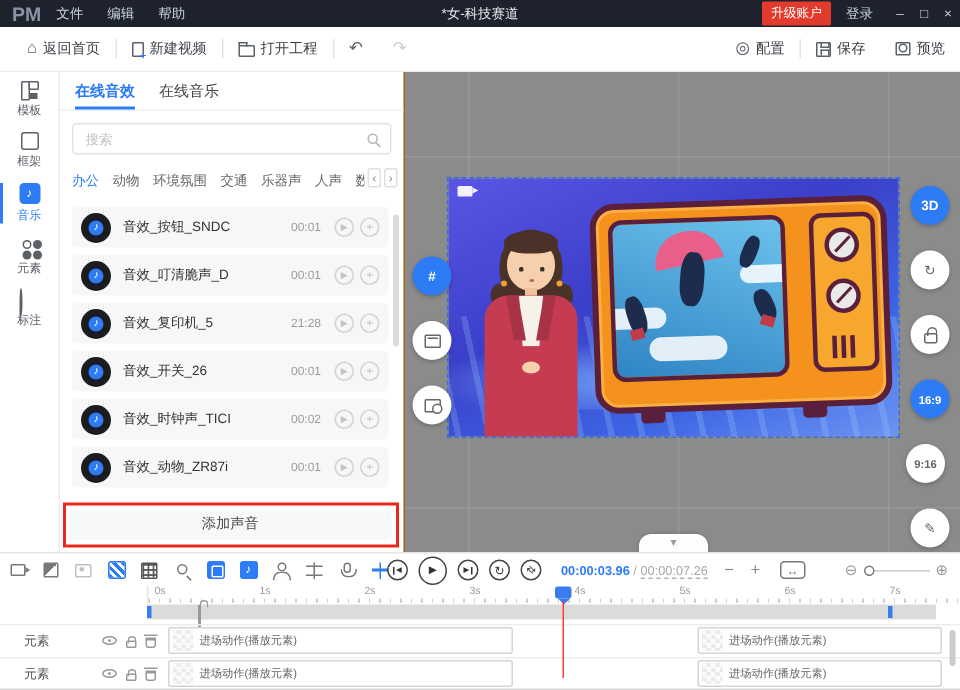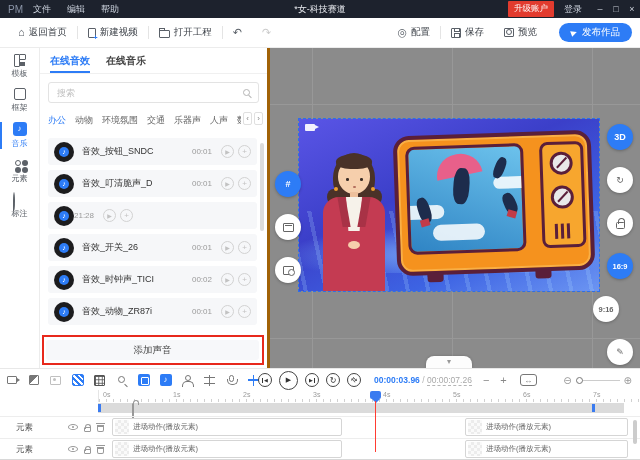--- a/index.html
+++ b/index.html
@@ -2,21 +2,21 @@
 <html><head>
 <meta charset="utf-8">
 <style>
   * { box-sizing:border-box; margin:0; padding:0; }
   html,body { width:640px; height:460px; }
   body { font-family:"Liberation Sans","DejaVu Sans",sans-serif; }
   #app { position:relative; width:640px; height:460px; background:#fff; overflow:hidden; }
 
   
   #titlebar { position:absolute; left:0; top:0; width:640px; height:18px; background:#1d222d; display:flex; align-items:center; color:#ccd2dd; font-size:9px; }
-  .tb-logo { color:#8a93a6; font-weight:normal; font-size:10px; margin:0 10px 0 8px; }
+  .tb-logo { color:#8a93a6; font-weight:bold; font-size:13px; margin:0 10px 0 8px; }
   .tb-menu { margin-right:16px; cursor:default; }
   .tb-title { position:absolute; left:50%; transform:translateX(-50%); color:#e8eaef; }
   .tb-right { margin-left:auto; display:flex; align-items:center; }
   .tb-upgrade { background:#e23b2e; color:#fff; font-size:8.5px; padding:2px 6px; border-radius:1px; }
   .tb-login { margin:0 10px;text-align:center; }
   .tb-win { width:16px; text-align:center; color:#c8cdd6; font-size:9px; }
 
   
   #toolbar { position:absolute; left:0; top:18px; width:640px; height:30px; background:#fff; border-bottom:1px solid #ececec; display:flex; align-items:center; font-size:9.5px; color:#3a3f46; }
   .tl-item { display:flex; align-items:center; gap:4px; margin:0 10px; cursor:default; }
@@ -50,23 +50,23 @@
   .sbi-cc::after { content:""; position:absolute; left:3px; top:6px; width:3px; height:3px; border:1px solid currentColor; border-radius:50%; box-shadow:5px 0 0 -1px currentColor; }
   .sbi-img { width:14px; height:11px; border:1px solid currentColor; border-radius:2px; margin-top:1px; }
   .sbi-img::after { content:""; position:absolute; left:3px; top:3px; width:3px; height:3px; border-radius:50%; background:currentColor; }
   .sbi-img::before { content:""; position:absolute; right:2px; bottom:2px; width:6px; height:4px; background:currentColor; clip-path:polygon(0 100%,50% 0,100% 100%); }
   .sbi-frame { width:12px; height:12px; border:1px solid currentColor; border-radius:2px; }
   .sbi-music { width:14px; height:14px; background:#2d7cf6; border-radius:3px; color:#fff; font-size:8px; text-align:center; line-height:14px; }
   .sbi-element::before { content:""; position:absolute; left:2px; top:2px; width:4px; height:4px; border:1px solid currentColor; border-radius:50%; box-shadow:7px 0 0 0 currentColor, 0 7px 0 0 currentColor, 7px 7px 0 0 currentColor; }
   .sbi-drop { width:8px; height:8px; border:1px solid currentColor; border-radius:50% 50% 50% 0; transform:rotate(45deg); margin:2px auto 0; }
 
   
-  #panel { position:absolute; left:40px; top:48px; width:230px; height:320px; background:#fff; border-right:3px solid #a16207; }
+  #panel { position:absolute; left:40px; top:48px; width:230px; height:320px; background:#fff; border-right:1px solid #a16207; }
   .p-tabs { height:26px; display:flex; align-items:center; gap:16px; padding-left:10px; border-bottom:1px solid #f0f0f0; font-size:10px; color:#444; }
-  .p-tab { position:relative; height:100%; display:flex; align-items:center;font-weight:bold; }
+  .p-tab { position:relative; height:100%; display:flex; align-items:center; }
   .p-tab.active { color:#2d7cf6; font-weight:bold; }
   .p-tab.active::after { content:""; position:absolute; left:0; right:0; bottom:0; height:2px; background:#2d7cf6; }
   .p-search { position:absolute; left:8px; right:8px; top:34px; height:21px; border:1px solid #e3e3e3; border-radius:3px; display:flex; align-items:center; }
   .p-search input { flex:1; border:none; outline:none; font-size:9px; color:#555; padding-left:8px; background:transparent; font-family:inherit; }
   .p-search input::placeholder { color:#bfbfbf; }
   .ic-mag { position:relative; width:7px; height:7px; border:1px solid #b5b5b5; border-radius:50%; margin-right:8px; }
   .ic-mag::after { content:""; position:absolute; right:-3px; bottom:-2px; width:4px; height:1px; background:#b5b5b5; transform:rotate(45deg); }
   .p-cats { position:absolute; left:8px; right:26px; top:66px; height:15px; display:flex; gap:9px; font-size:9px; color:#666; overflow:hidden; white-space:nowrap; }
   .p-cat.active { color:#2d7cf6; }
   .p-arrows { position:absolute; right:4px; top:64px; display:flex; gap:2px; background:#fff; }
@@ -253,24 +253,20 @@
       </div>
       <div class="tl-div"></div>
       <div class="tl-item">
         <span class="ic-floppy"></span>
         <span>保存</span>
       </div>
       <div class="tl-item">
         <span class="ic-preview"></span>
         <span>预览</span>
       </div>
-      <div class="publish-btn">
-        <span class="ic-plane"></span>
-        <span>发布作品</span>
-      </div>
     </div>
   </div>
 
   <div id="sidebar">
     <div class="sb-item">
       <span class="sbi sbi-template"></span>
       <span class="sb-label">模板</span>
     </div>
     <div class="sb-item">
       <span class="sbi sbi-frame"></span>
@@ -329,20 +325,21 @@
           </span>
         <span class="p-name">音效_叮清脆声_D</span>
         <span class="p-dur">00:01</span>
         <span class="cbtn">▶</span>
         <span class="cbtn plus">+</span>
       </div>
       <div class="p-row">
         <span class="vinyl">
             <span>♪</span>
           </span>
+        <span class="p-name">音效_复印机_5</span>
         <span class="p-dur">21:28</span>
         <span class="cbtn">▶</span>
         <span class="cbtn plus">+</span>
       </div>
       <div class="p-row">
         <span class="vinyl">
             <span>♪</span>
           </span>
         <span class="p-name">音效_开关_26</span>
         <span class="p-dur">00:01</span>
@@ -445,21 +442,21 @@
       </div>
     <div class="ctool" style="left:337px;top:119px">
         <span>↻</span>
       </div>
     <div class="ctool" style="left:337px;top:162px">
         <span class="ic-padlock"></span>
       </div>
     <div class="ctool blue sm-label" style="left:337px;top:205px">
         <span>16:9</span>
       </div>
-    <div class="ctool sm-label" style="left:323px;top:248px">
+    <div class="ctool sm-label" style="left:334px;top:248px">
         <span>9:16</span>
       </div>
     <div class="ctool" style="left:337px;top:291px">
         <span>✎</span>
       </div>
 
     <div class="collapse-tab"><span>▾</span></div>
   </div>
 
   <div id="bottombar">

